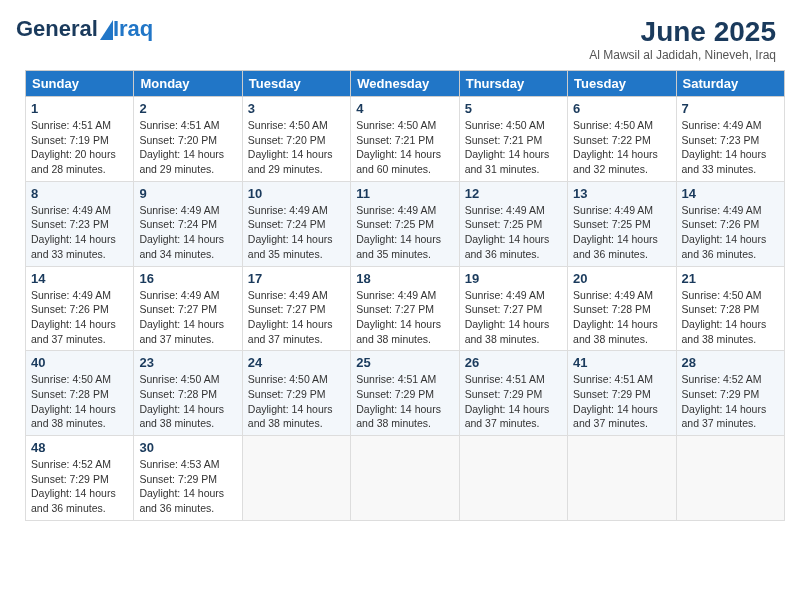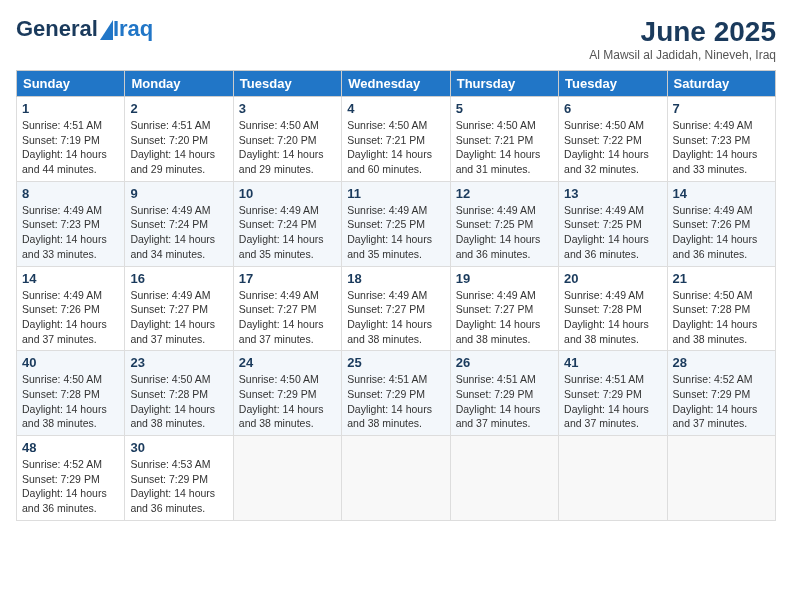--- a/index.html
+++ b/index.html
@@ -30,20 +30,21 @@
       color: #1a3a5c;
     }
     .location-title {
       font-size: 12px;
       color: #555;
     }
     table {
       width: 100%;
       border-collapse: collapse;
       table-layout: fixed;
+      margin-left: 9px;
     }
     th {
       background: #2176c7;
       color: #fff;
       text-align: left;
       padding: 5px 6px;
       font-size: 13px;
       font-weight: bold;
       border: 1px solid #ccc;
     }
@@ -102,21 +103,21 @@
         <th>Saturday</th>
       </tr>
   </thead>
   <tbody id="calendar-body">
   <tr>
         <td>
           <span class="day-num">1</span>
           <div class="cell-content">
             <span>Sunrise: 4:51 AM</span><br>
             <span>Sunset: 7:19 PM</span><br>
-            <span>Daylight: 14 hours and 44 minutes.</span>
+            <span>Daylight: 20 hours and 28 minutes.</span>
           </div>
         </td>
         <td>
           <span class="day-num">2</span>
           <div class="cell-content">
             <span>Sunrise: 4:51 AM</span><br>
             <span>Sunset: 7:20 PM</span><br>
             <span>Daylight: 14 hours and 29 minutes.</span>
           </div>
         </td>

